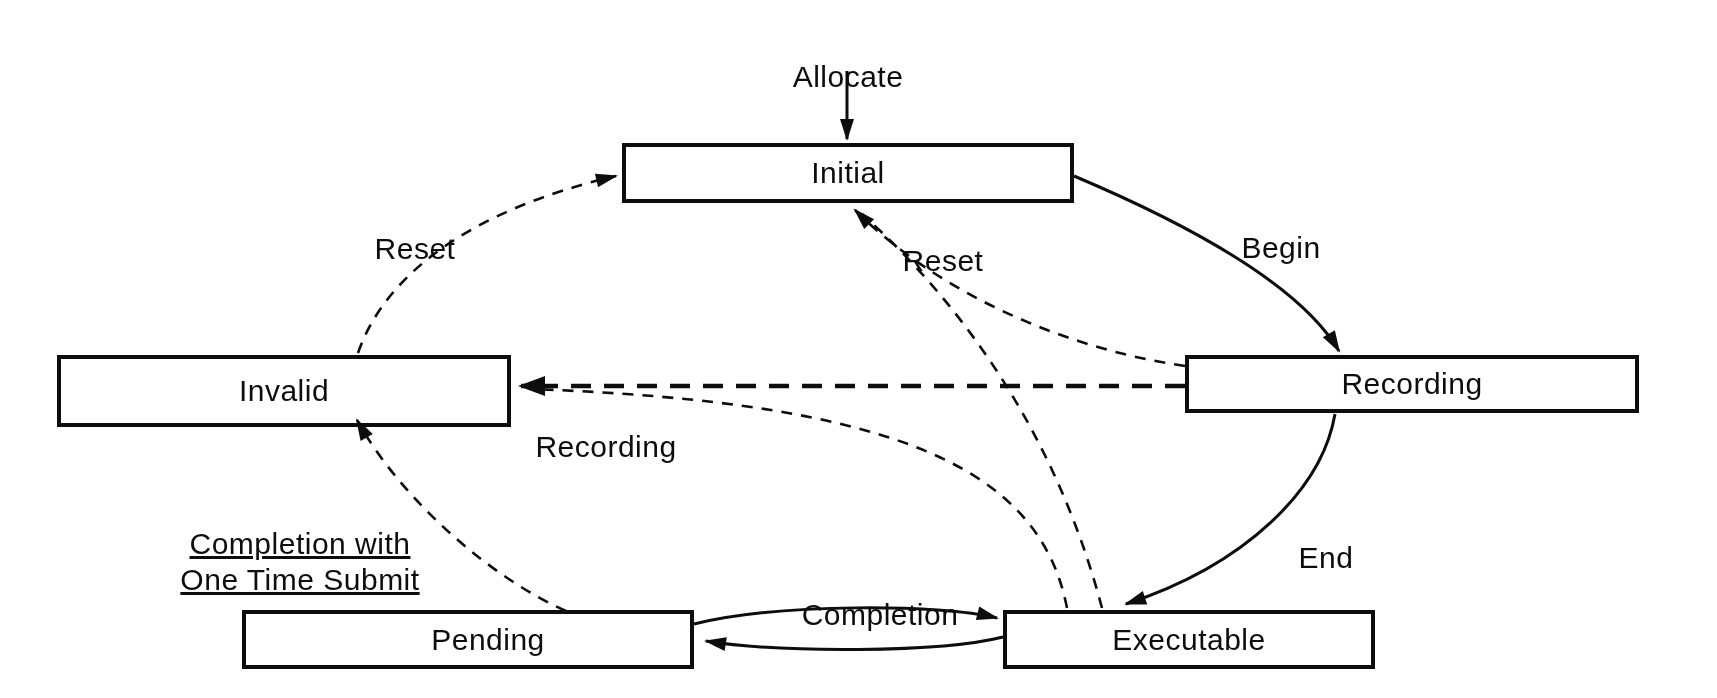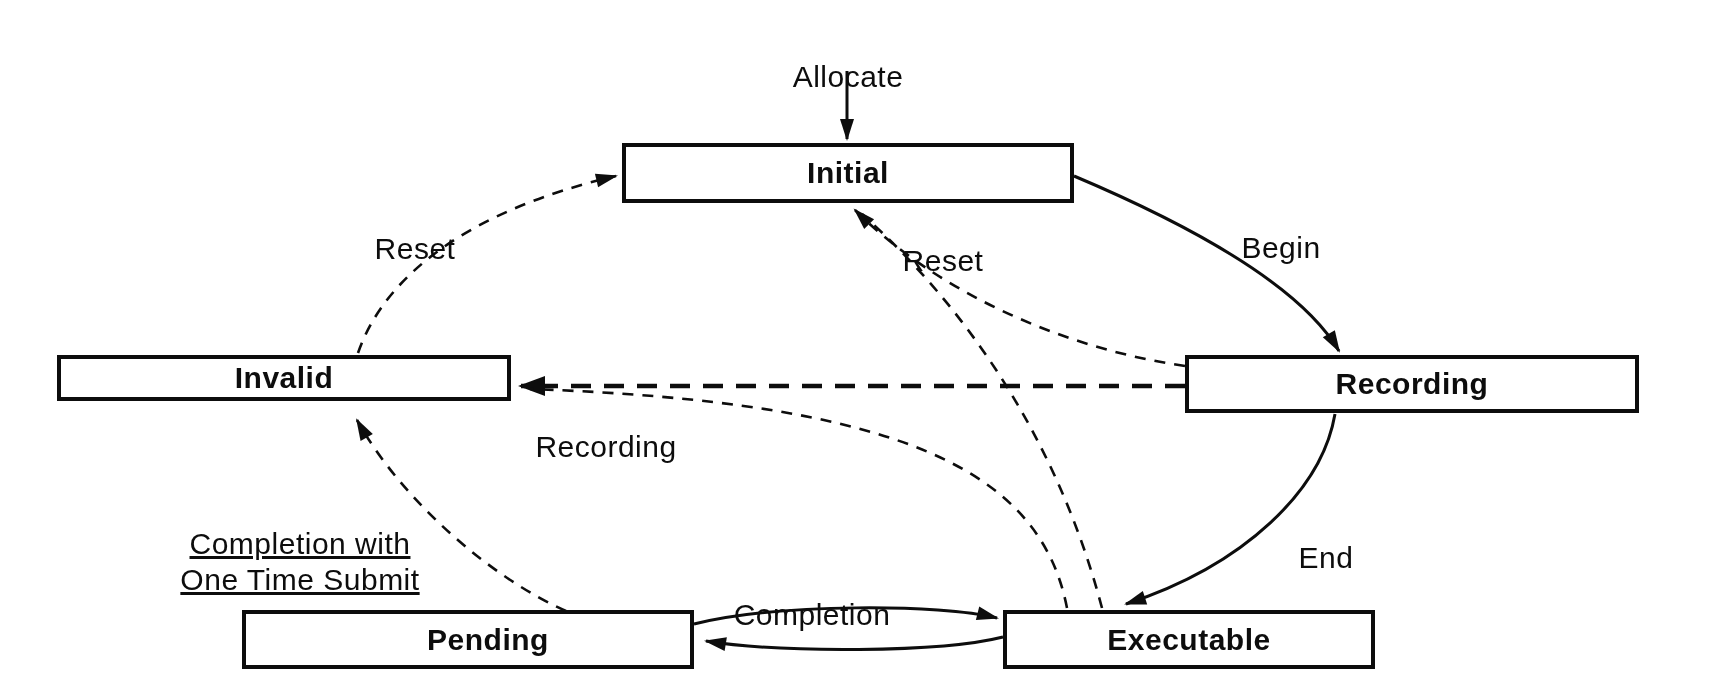--- a/index.html
+++ b/index.html
@@ -27,48 +27,47 @@
     position: absolute;
     box-sizing: border-box;
     border: 4px solid #0d0d0d;
     background: #ffffff;
     display: flex;
     align-items: center;
     justify-content: center;
     font-size: 30px;
     letter-spacing: 0.5px;
     color: #0d0d0d;
-    font-weight: bold;
   }
   .elabel {
     position: absolute;
     transform: translate(-50%, -50%);
     font-size: 30px;
     letter-spacing: 0.5px;
     color: #0d0d0d;
     white-space: pre-line;
     text-align: center;
     line-height: 36px;
     background: transparent;
     margin-top: 28px;
   }
   
   .box-initial    { left: 622px;  top: 143px; width: 452px; height: 60px; }
   .box-recording  { left: 1185px; top: 355px; width: 454px; height: 58px; }
-  .box-invalid    { left: 57px;   top: 355px; width: 454px; height: 46px; }
+  .box-invalid    { left: 57px;   top: 355px; width: 454px; height: 72px; }
   .box-pending    { left: 242px;  top: 610px; width: 452px; height: 59px; padding-left: 40px; }
   .box-executable { left: 1003px; top: 610px; width: 372px; height: 59px; }
   
   .lbl-allocate   { left: 848px;  top: 49px;  }
   .lbl-begin      { left: 1281px; top: 220px; }
   .lbl-reset-left { left: 415px;  top: 221px; }
   .lbl-reset-mid  { left: 943px;  top: 233px; }
   .lbl-invalidate { left: 606px;  top: 419px; }
   .lbl-ots        { left: 300px;  top: 534px; text-decoration: underline; }
-  .lbl-completion { left: 812px;  top: 587px; }
+  .lbl-completion { left: 880px;  top: 587px; }
   .lbl-submission { left: 846px;  top: 670px; }
   .lbl-end        { left: 1326px; top: 530px; }
   .stroke-solid  { fill: none; stroke: #0d0d0d; stroke-width: 3; }
   .stroke-dash   { fill: none; stroke: #0d0d0d; stroke-width: 2.6; stroke-dasharray: 11 9; }
   .stroke-bdash  { fill: none; stroke: #0d0d0d; stroke-width: 4.5; stroke-dasharray: 20 13; }
 </style>
 </head>
 <body>
 
 <div class="canvas">

